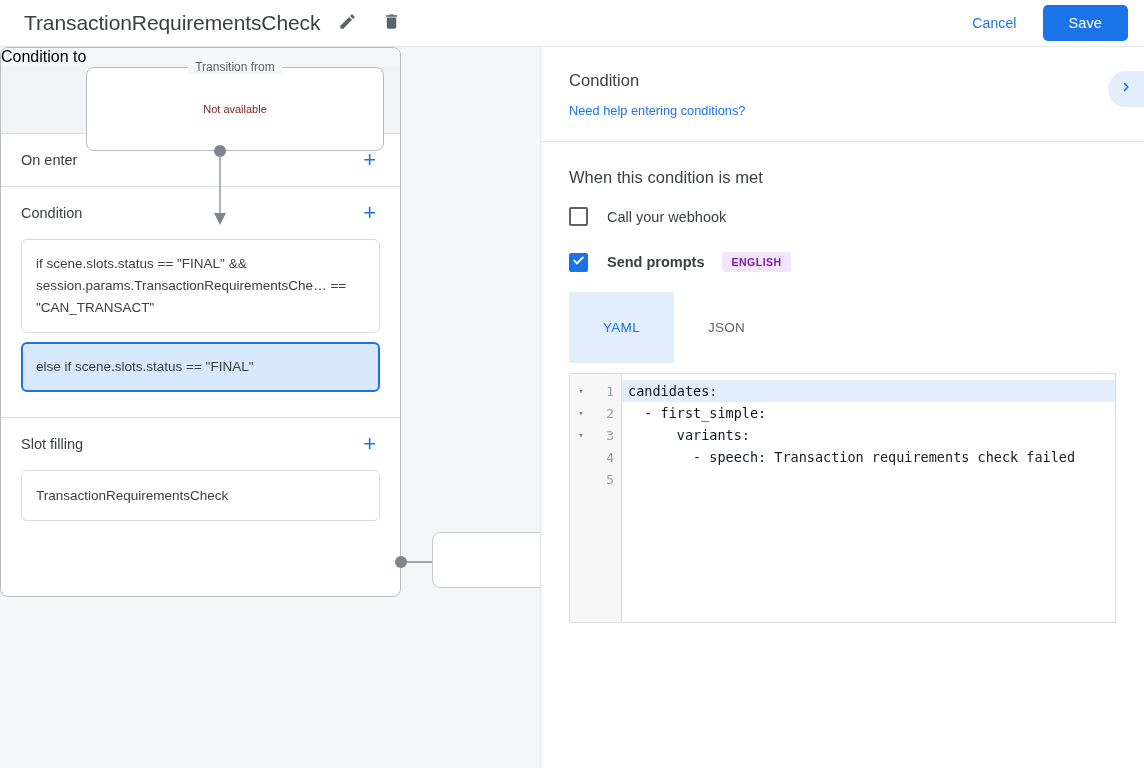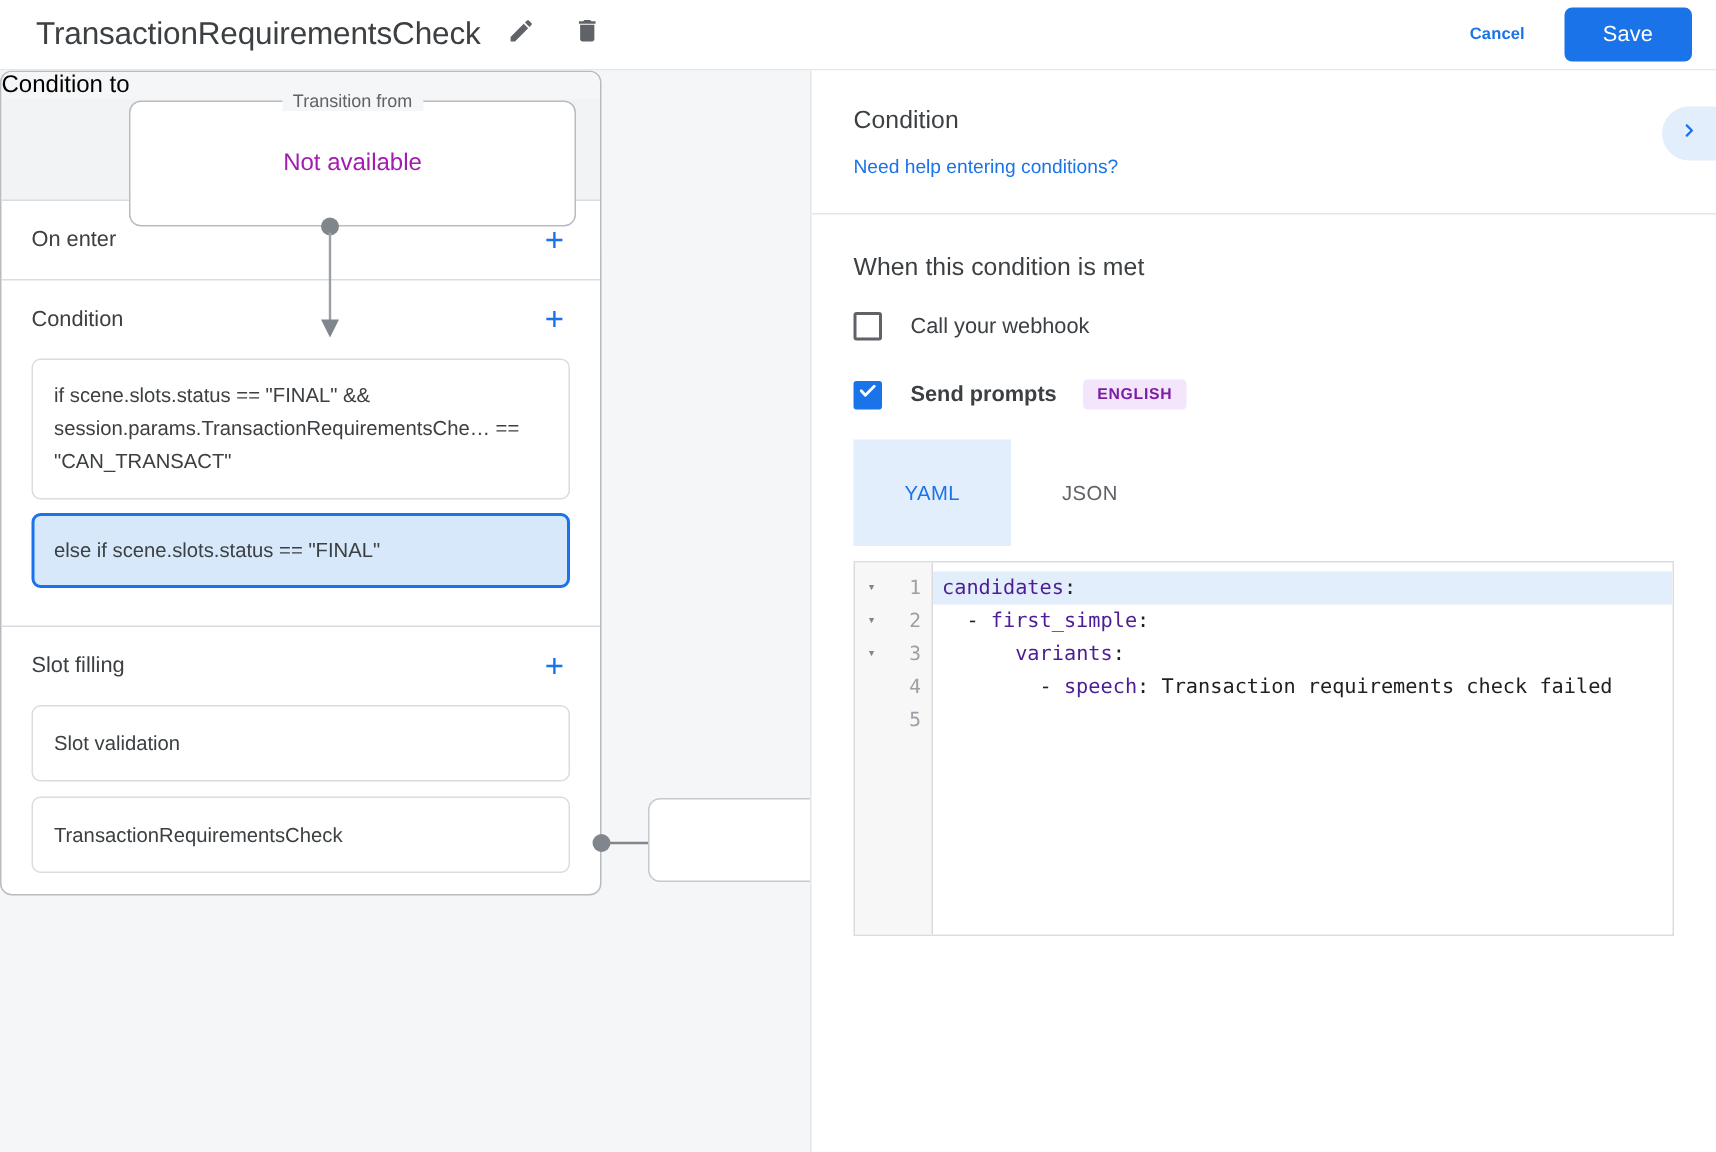--- a/index.html
+++ b/index.html
@@ -21,21 +21,21 @@
     margin-left: 8px; white-space: nowrap;
   }
   .icon-btn {
     width: 34px; height: 34px; margin-left: 10px;
     display: flex; align-items: center; justify-content: center;
     border-radius: 50%; cursor: pointer; background: transparent;
   }
   .icon-btn svg { fill: #5f6368; }
   .topbar-spacer { flex: 1 1 auto; }
   .btn-cancel {
-    font-size: 11px; color: #1a73e8; font-weight: 700;
+    font-size: 14px; color: #1a73e8; font-weight: 400;
     background: transparent; border: none; cursor: pointer;
     padding: 9px 14px; border-radius: 4px; letter-spacing: 0.1px;
   }
   .btn-save {
     font-size: 14.5px; color: #ffffff; font-weight: 500;
     background: #1a73e8; border: none; cursor: pointer;
     padding: 10px 26px; border-radius: 5px; margin-left: 12px;
     letter-spacing: 0.1px;
   }
 
@@ -51,21 +51,21 @@
   .fieldset .legend {
     position: absolute; top: -8px; left: 50%; transform: translateX(-50%);
     background: #f5f6f7; padding: 0 7px; font-size: 12px; color: #5f6368;
     white-space: nowrap;
   }
 
   
   #tf-box { left: 86px; top: 20px; width: 298px; height: 84px; }
   #tf-box .body {
     display: flex; align-items: center; justify-content: center;
-    width: 100%; height: 100%; font-size: 16px; color: #a21caf;
+    width: 100%; height: 100%; font-size: 11px; color: #7f1d1d;
   }
 
   
   .conn { position: absolute; left: 0; top: 0; width: 540px; height: 721px;
           pointer-events: none; }
 
   
   #tt-box {
     left: 20px; top: 189px; width: 401px; height: 550px;
     background: #ffffff; border: 1px solid #b8bcc0; border-radius: 8px;
@@ -184,21 +184,21 @@
   }
   .gl { height: 22px; display: flex; align-items: center; font-size: 13px; color: #9aa0a6; }
   .fold { width: 22px; text-align: center; font-size: 9px; color: #80868b; }
   .lnum { width: 26px; text-align: right; padding-right: 4px; }
   .code { flex: 1 1 auto; padding-top: 6px; overflow: hidden; }
   .cl {
     height: 22px; display: flex; align-items: center; font-size: 13.5px;
     white-space: pre; color: #202124; padding-left: 6px;
   }
   .cl.hl { background: #e3eefc; }
-  .k { color: #4c1d95; }
+  .k { color: #0f172a; }
   .p { color: #202124; }
 </style>
 </head>
 <body>
 
 <div class="topbar">
   <div class="page-title">TransactionRequirementsCheck</div>
 
   <div class="icon-btn">
     <span>
@@ -262,21 +262,20 @@
       </div>
       <div class="cond-card">if scene.slots.status == "FINAL" &amp;&amp; session.params.TransactionRequirementsChe… == "CAN_TRANSACT"</div>
       <div class="cond-card selected">else if scene.slots.status == "FINAL"</div>
     </div>
 
     <div class="sect">
       <div class="sect-head">
         <span class="sect-title">Slot filling</span>
         <span class="plus">+</span>
       </div>
-      <div class="slot-card">Slot validation</div>
       <div class="slot-card">TransactionRequirementsCheck</div>
     </div>
   </div>
 </div>
 
 <div class="panel">
 
   <div class="expand-btn">
     <span>
       <svg width="18" height="18" viewBox="0 0 24 24">

